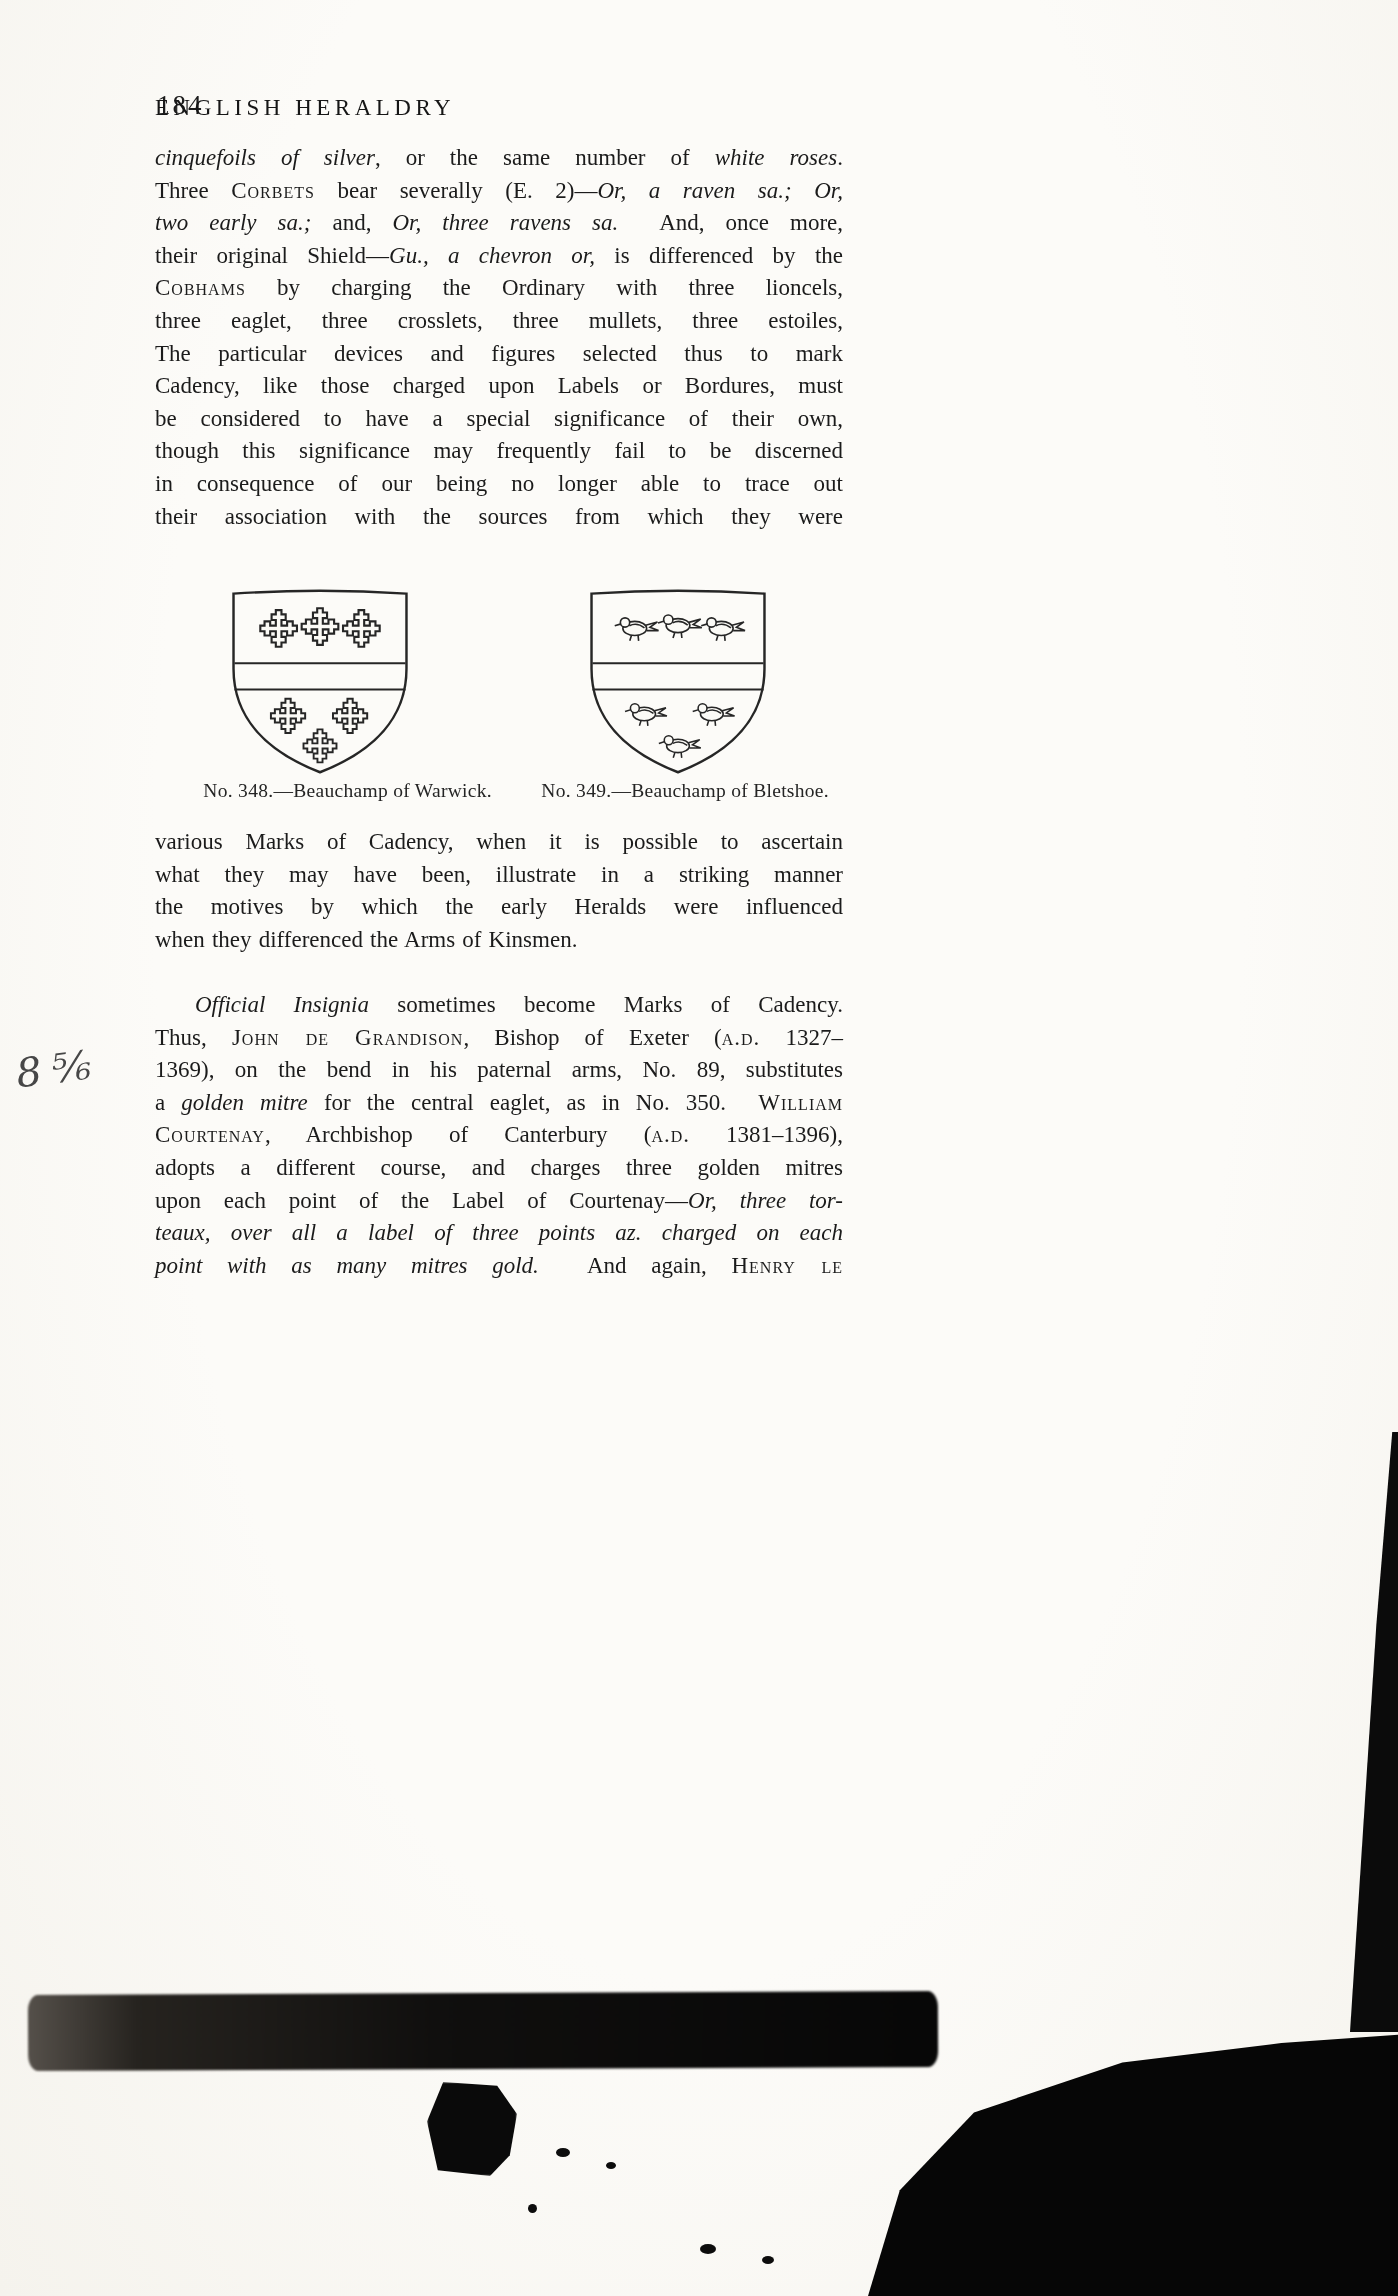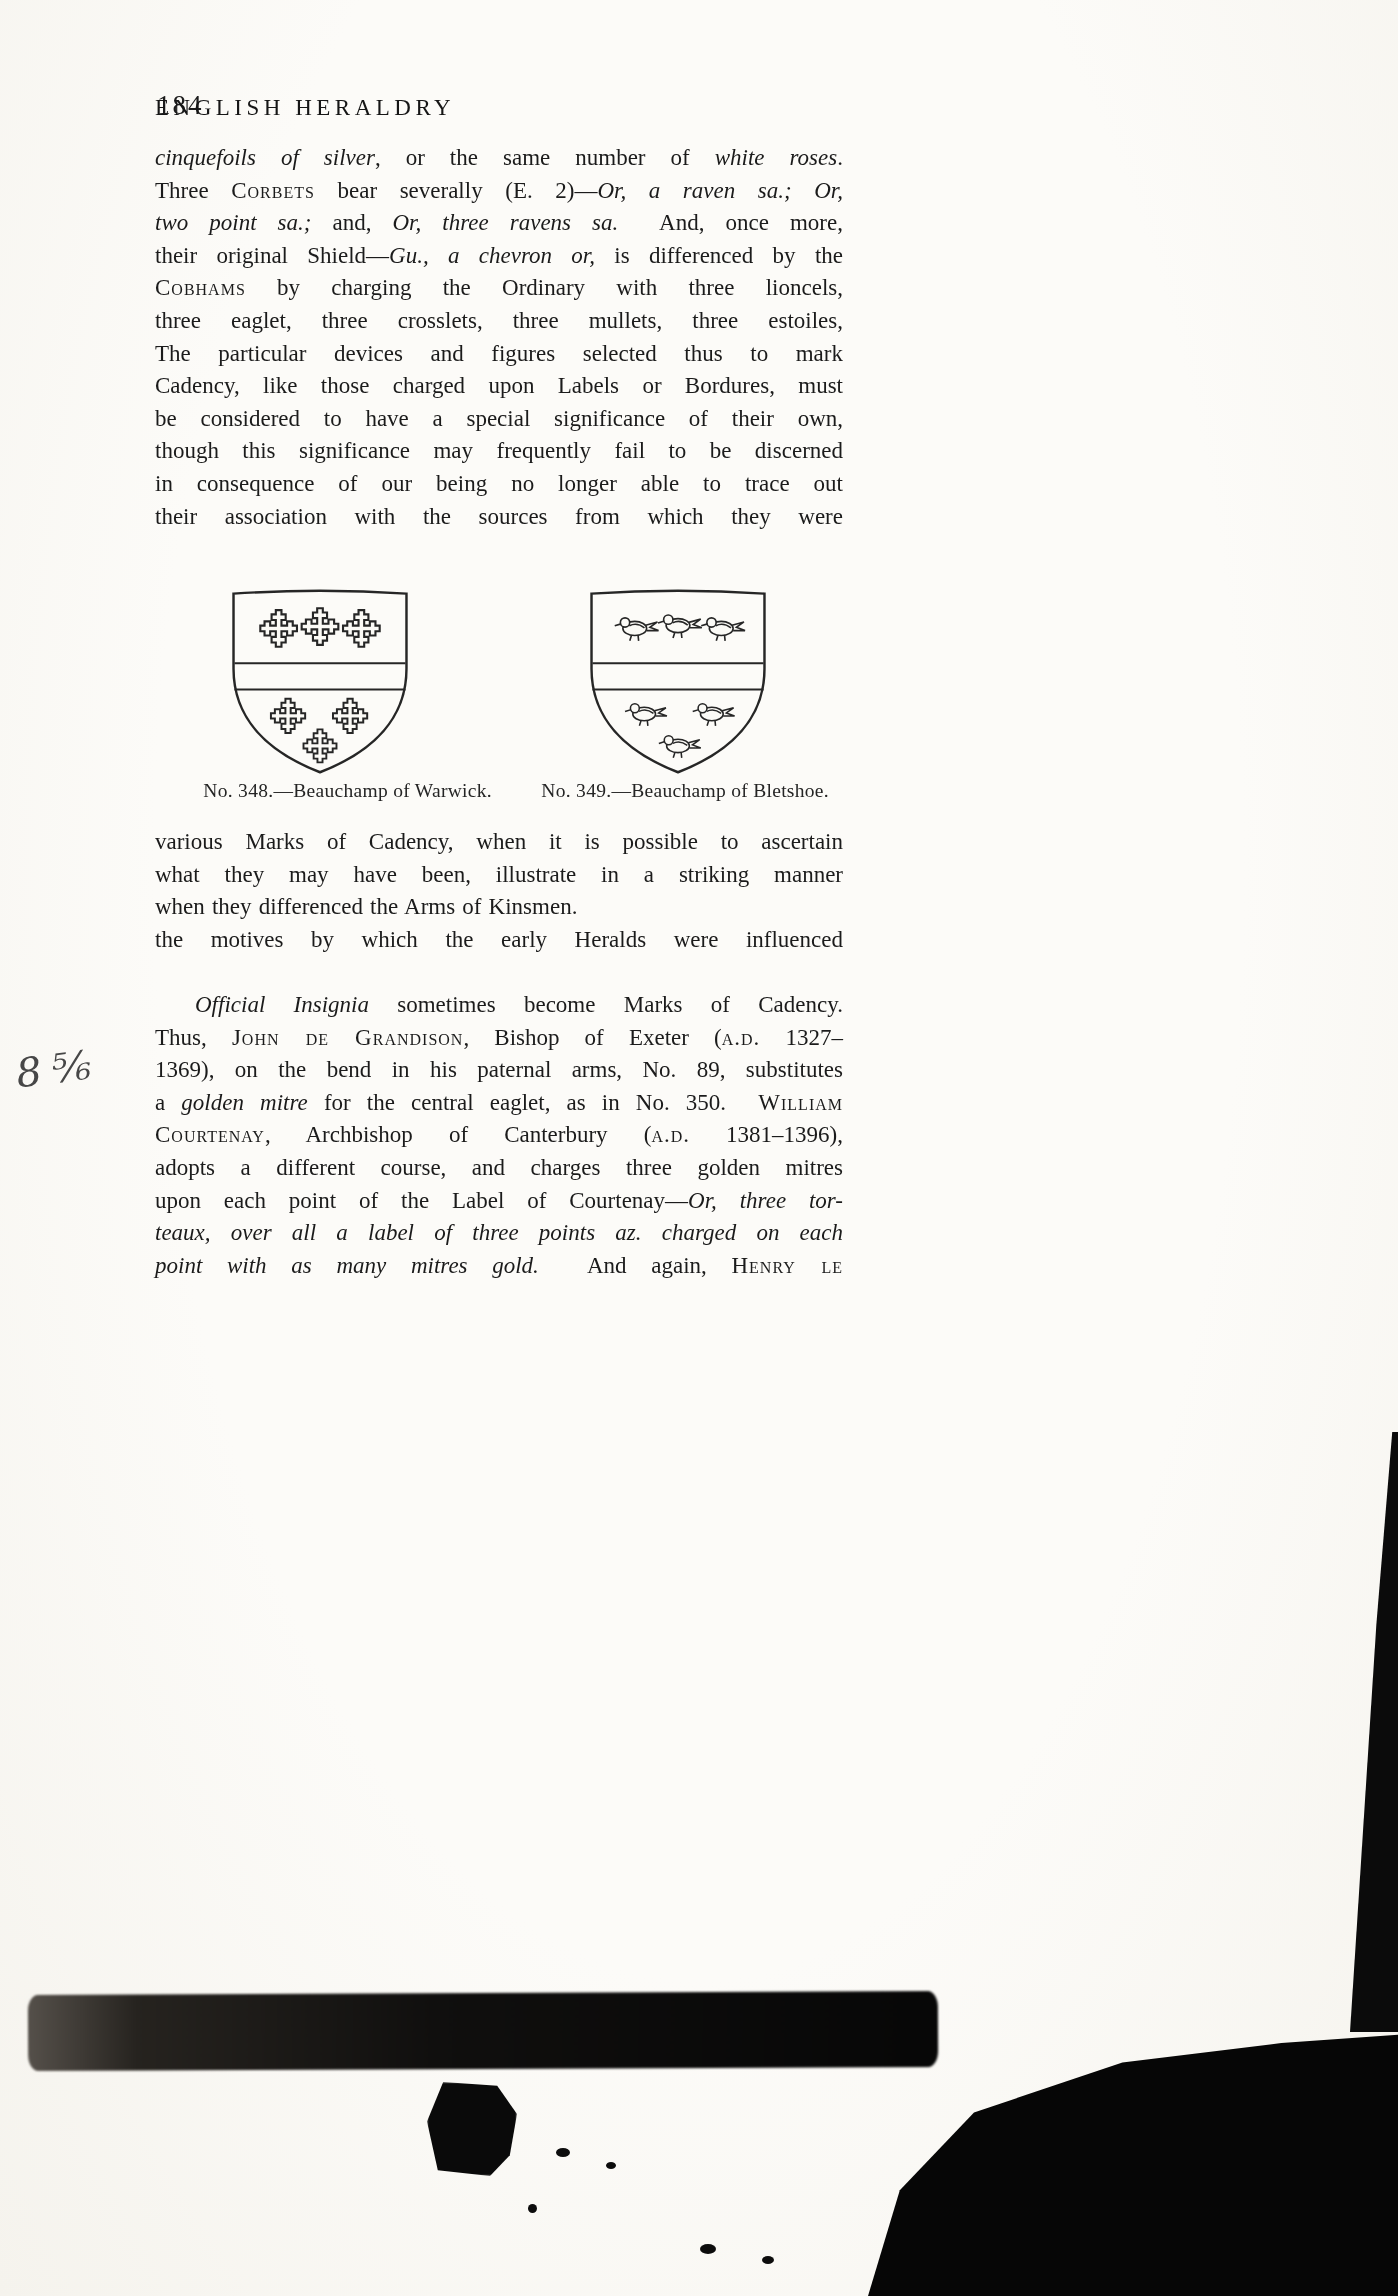--- a/index.html
+++ b/index.html
@@ -84,21 +84,21 @@
 <body>
 
 <div class="scan-page">
 
   <div class="pageno">184</div>
   <div class="running-head">ENGLISH HERALDRY</div>
 
   <div class="para p1">
       <div class="line"><span class="it">cinquefoils of silver</span><span>, or the same number of </span><span class="it">white roses</span><span>.</span></div>
       <div class="line"><span>Three </span><span class="sc">Corbets</span><span> bear severally (E. 2)—</span><span class="it">Or, a raven sa.; Or,</span></div>
-      <div class="line"><span class="it">two point sa.;</span><span> and, </span><span class="it">Or, three ravens sa.</span><span>&nbsp; And, once more,</span></div>
+      <div class="line"><span class="it">two early sa.;</span><span> and, </span><span class="it">Or, three ravens sa.</span><span>&nbsp; And, once more,</span></div>
       <div class="line"><span>their original Shield—</span><span class="it">Gu., a chevron or,</span><span> is differenced by the</span></div>
       <div class="line"><span class="sc">Cobhams</span><span> by charging the Ordinary with three lioncels,</span></div>
       <div class="line"><span>three eaglet, three crosslets, three mullets, three estoiles,</span></div>
       <div class="line"><span>The particular devices and figures selected thus to mark</span></div>
       <div class="line"><span>Cadency, like those charged upon Labels or Bordures, must</span></div>
       <div class="line"><span>be considered to have a special significance of their own,</span></div>
       <div class="line"><span>though this significance may frequently fail to be discerned</span></div>
       <div class="line"><span>in consequence of our being no longer able to trace out</span></div>
       <div class="line"><span>their association with the sources from which they were</span></div>
     </div>
@@ -151,22 +151,22 @@
       </g>
     </svg>
   </figure>
 
   <div class="caption cap1">No. 348.—Beauchamp of Warwick.</div>
   <div class="caption cap2">No. 349.—Beauchamp of Bletshoe.</div>
 
   <div class="para p2">
       <div class="line"><span>various Marks of Cadency, when it is possible to ascertain</span></div>
       <div class="line"><span>what they may have been, illustrate in a striking manner</span></div>
+      <div class="line"><span>the motives by which the early Heralds were influenced</span></div>
       <div class="line lastline"><span>when they differenced the Arms of Kinsmen.</span></div>
-      <div class="line"><span>the motives by which the early Heralds were influenced</span></div>
     </div>
   <div class="para p3">
       <div class="line indent"><span class="it">Official Insignia</span><span> sometimes become Marks of Cadency.</span></div>
       <div class="line"><span>Thus, </span><span class="sc">John de Grandison</span><span>, Bishop of Exeter (</span><span class="sc">a.d.</span><span> 1327–</span></div>
       <div class="line"><span>1369), on the bend in his paternal arms, No. 89, substitutes</span></div>
       <div class="line"><span>a </span><span class="it">golden mitre</span><span> for the central eaglet, as in No. 350.&nbsp; </span><span class="sc">William</span></div>
       <div class="line"><span class="sc">Courtenay</span><span>, Archbishop of Canterbury (</span><span class="sc">a.d.</span><span> 1381–1396),</span></div>
       <div class="line"><span>adopts a different course, and charges three golden mitres</span></div>
       <div class="line"><span>upon each point of the Label of Courtenay—</span><span class="it">Or, three tor-</span></div>
       <div class="line"><span class="it">teaux, over all a label of three points az. charged on each</span></div>

